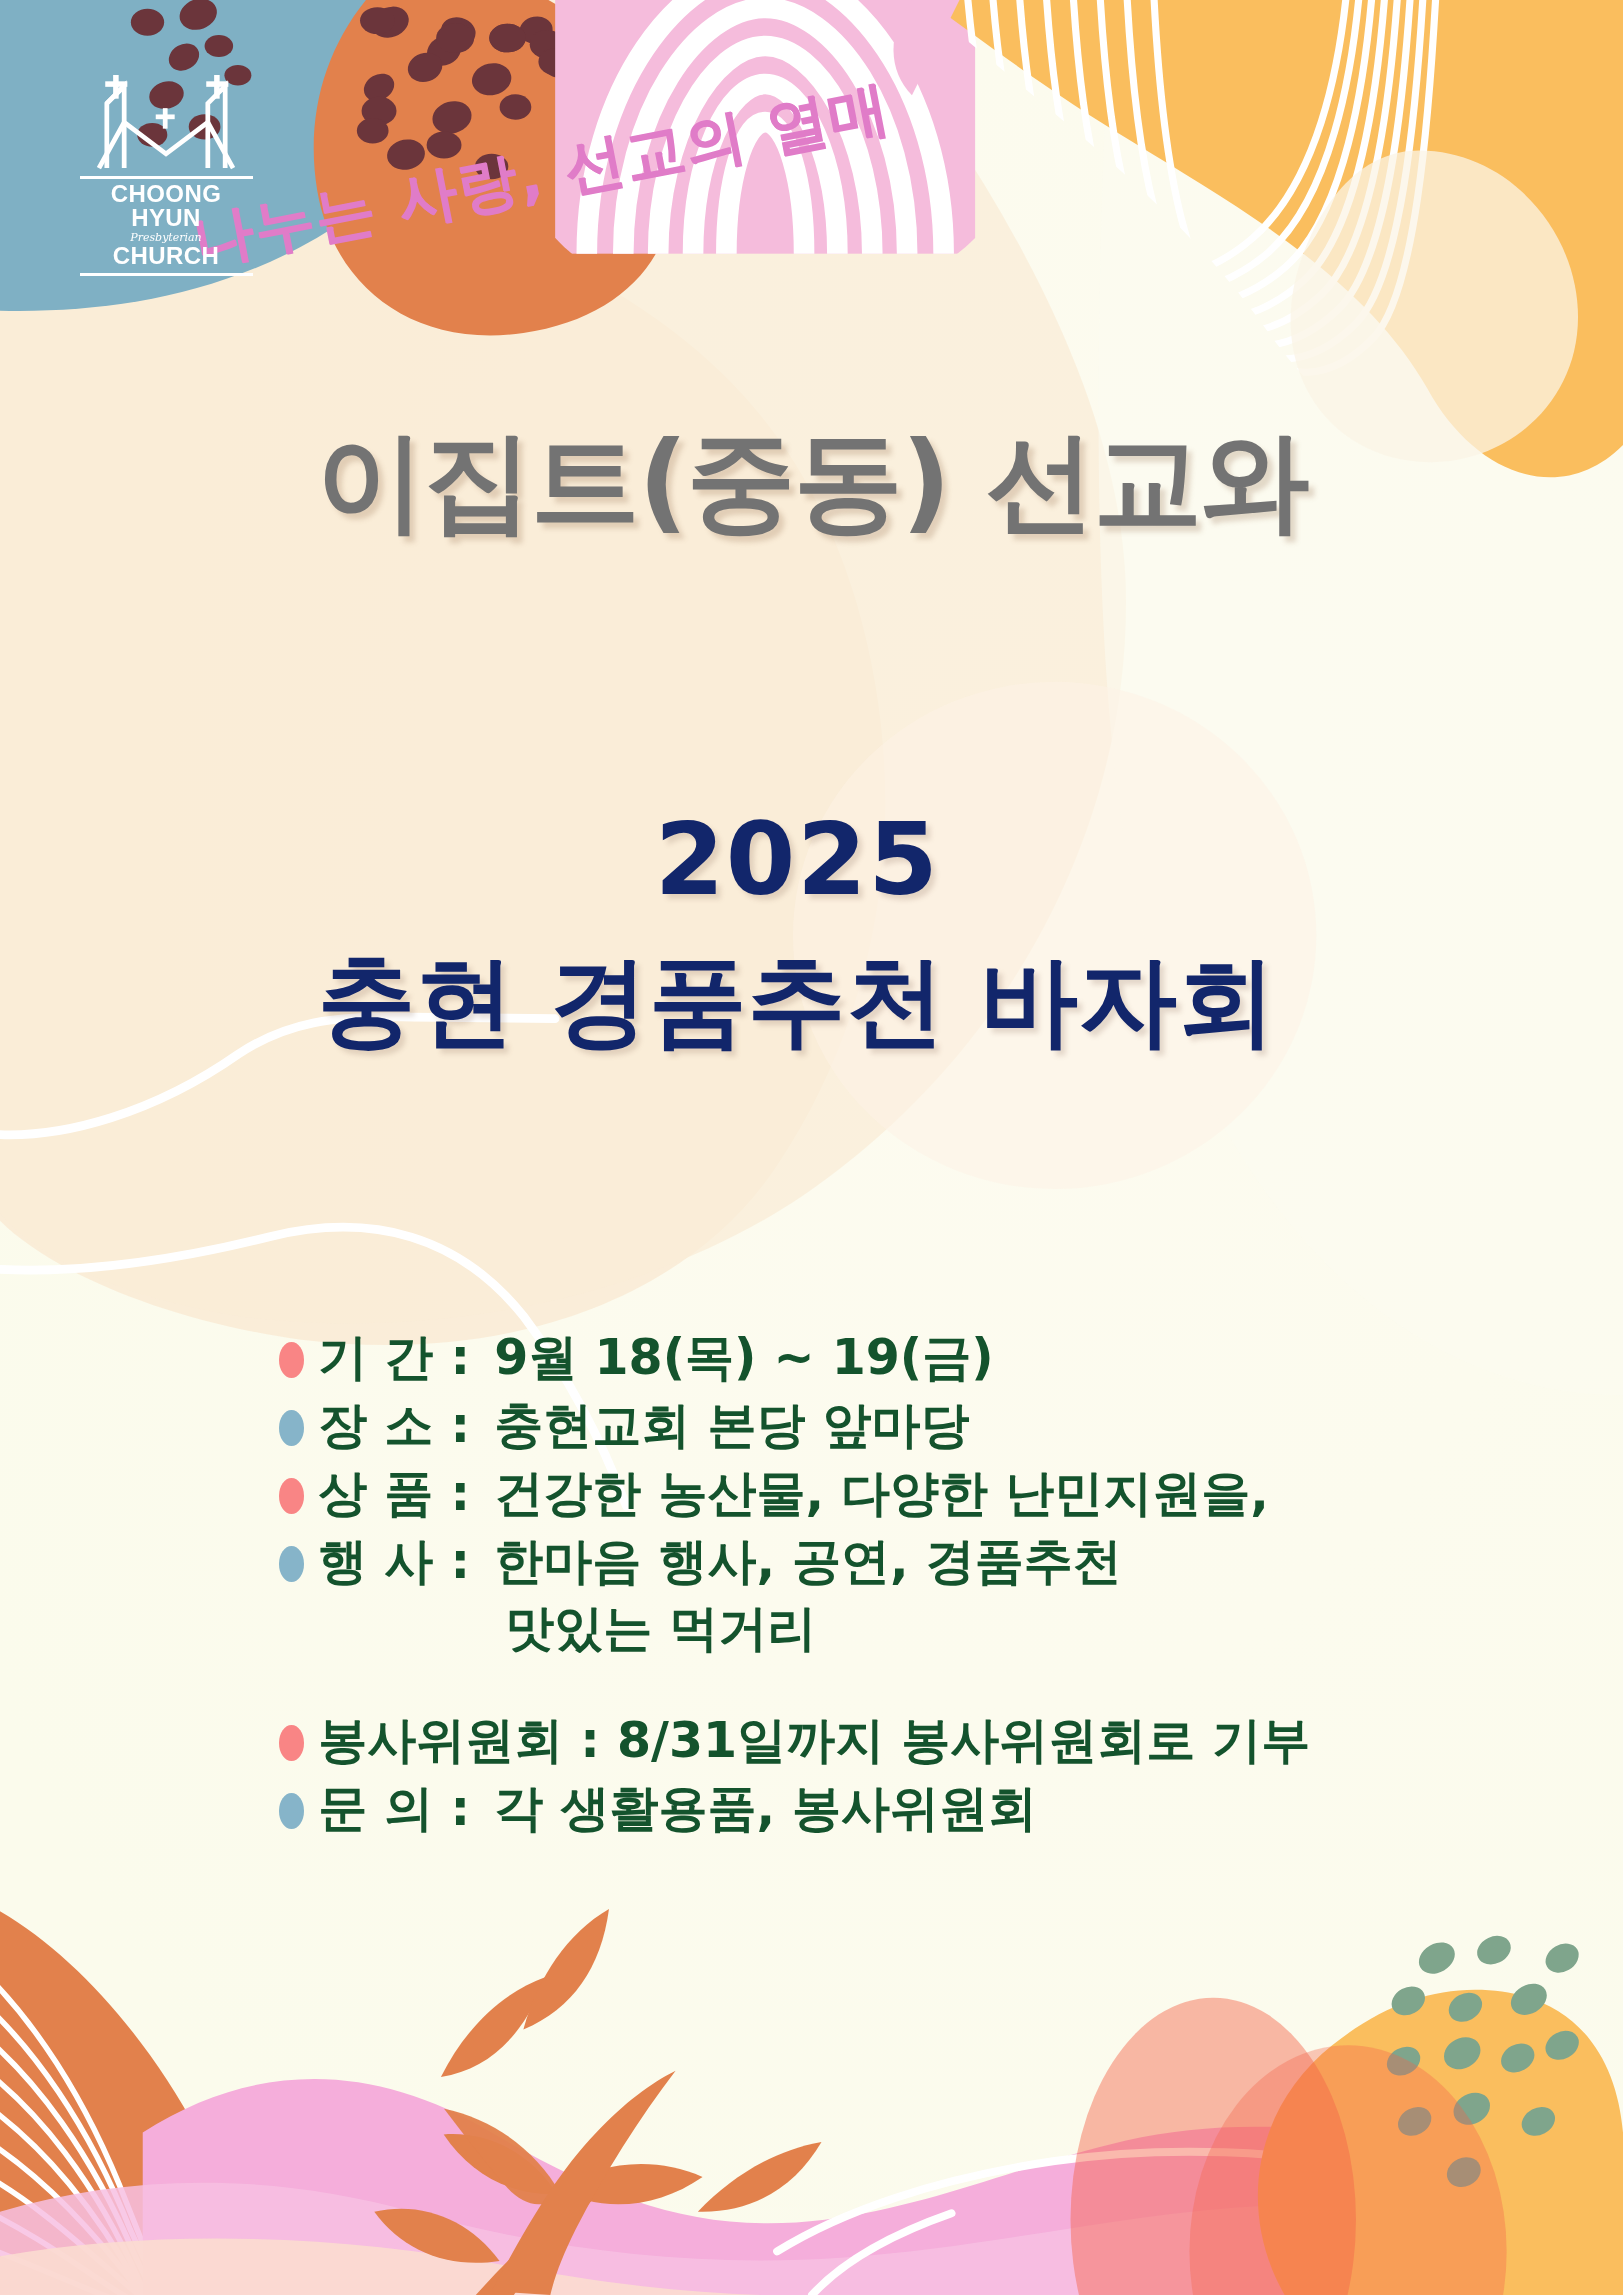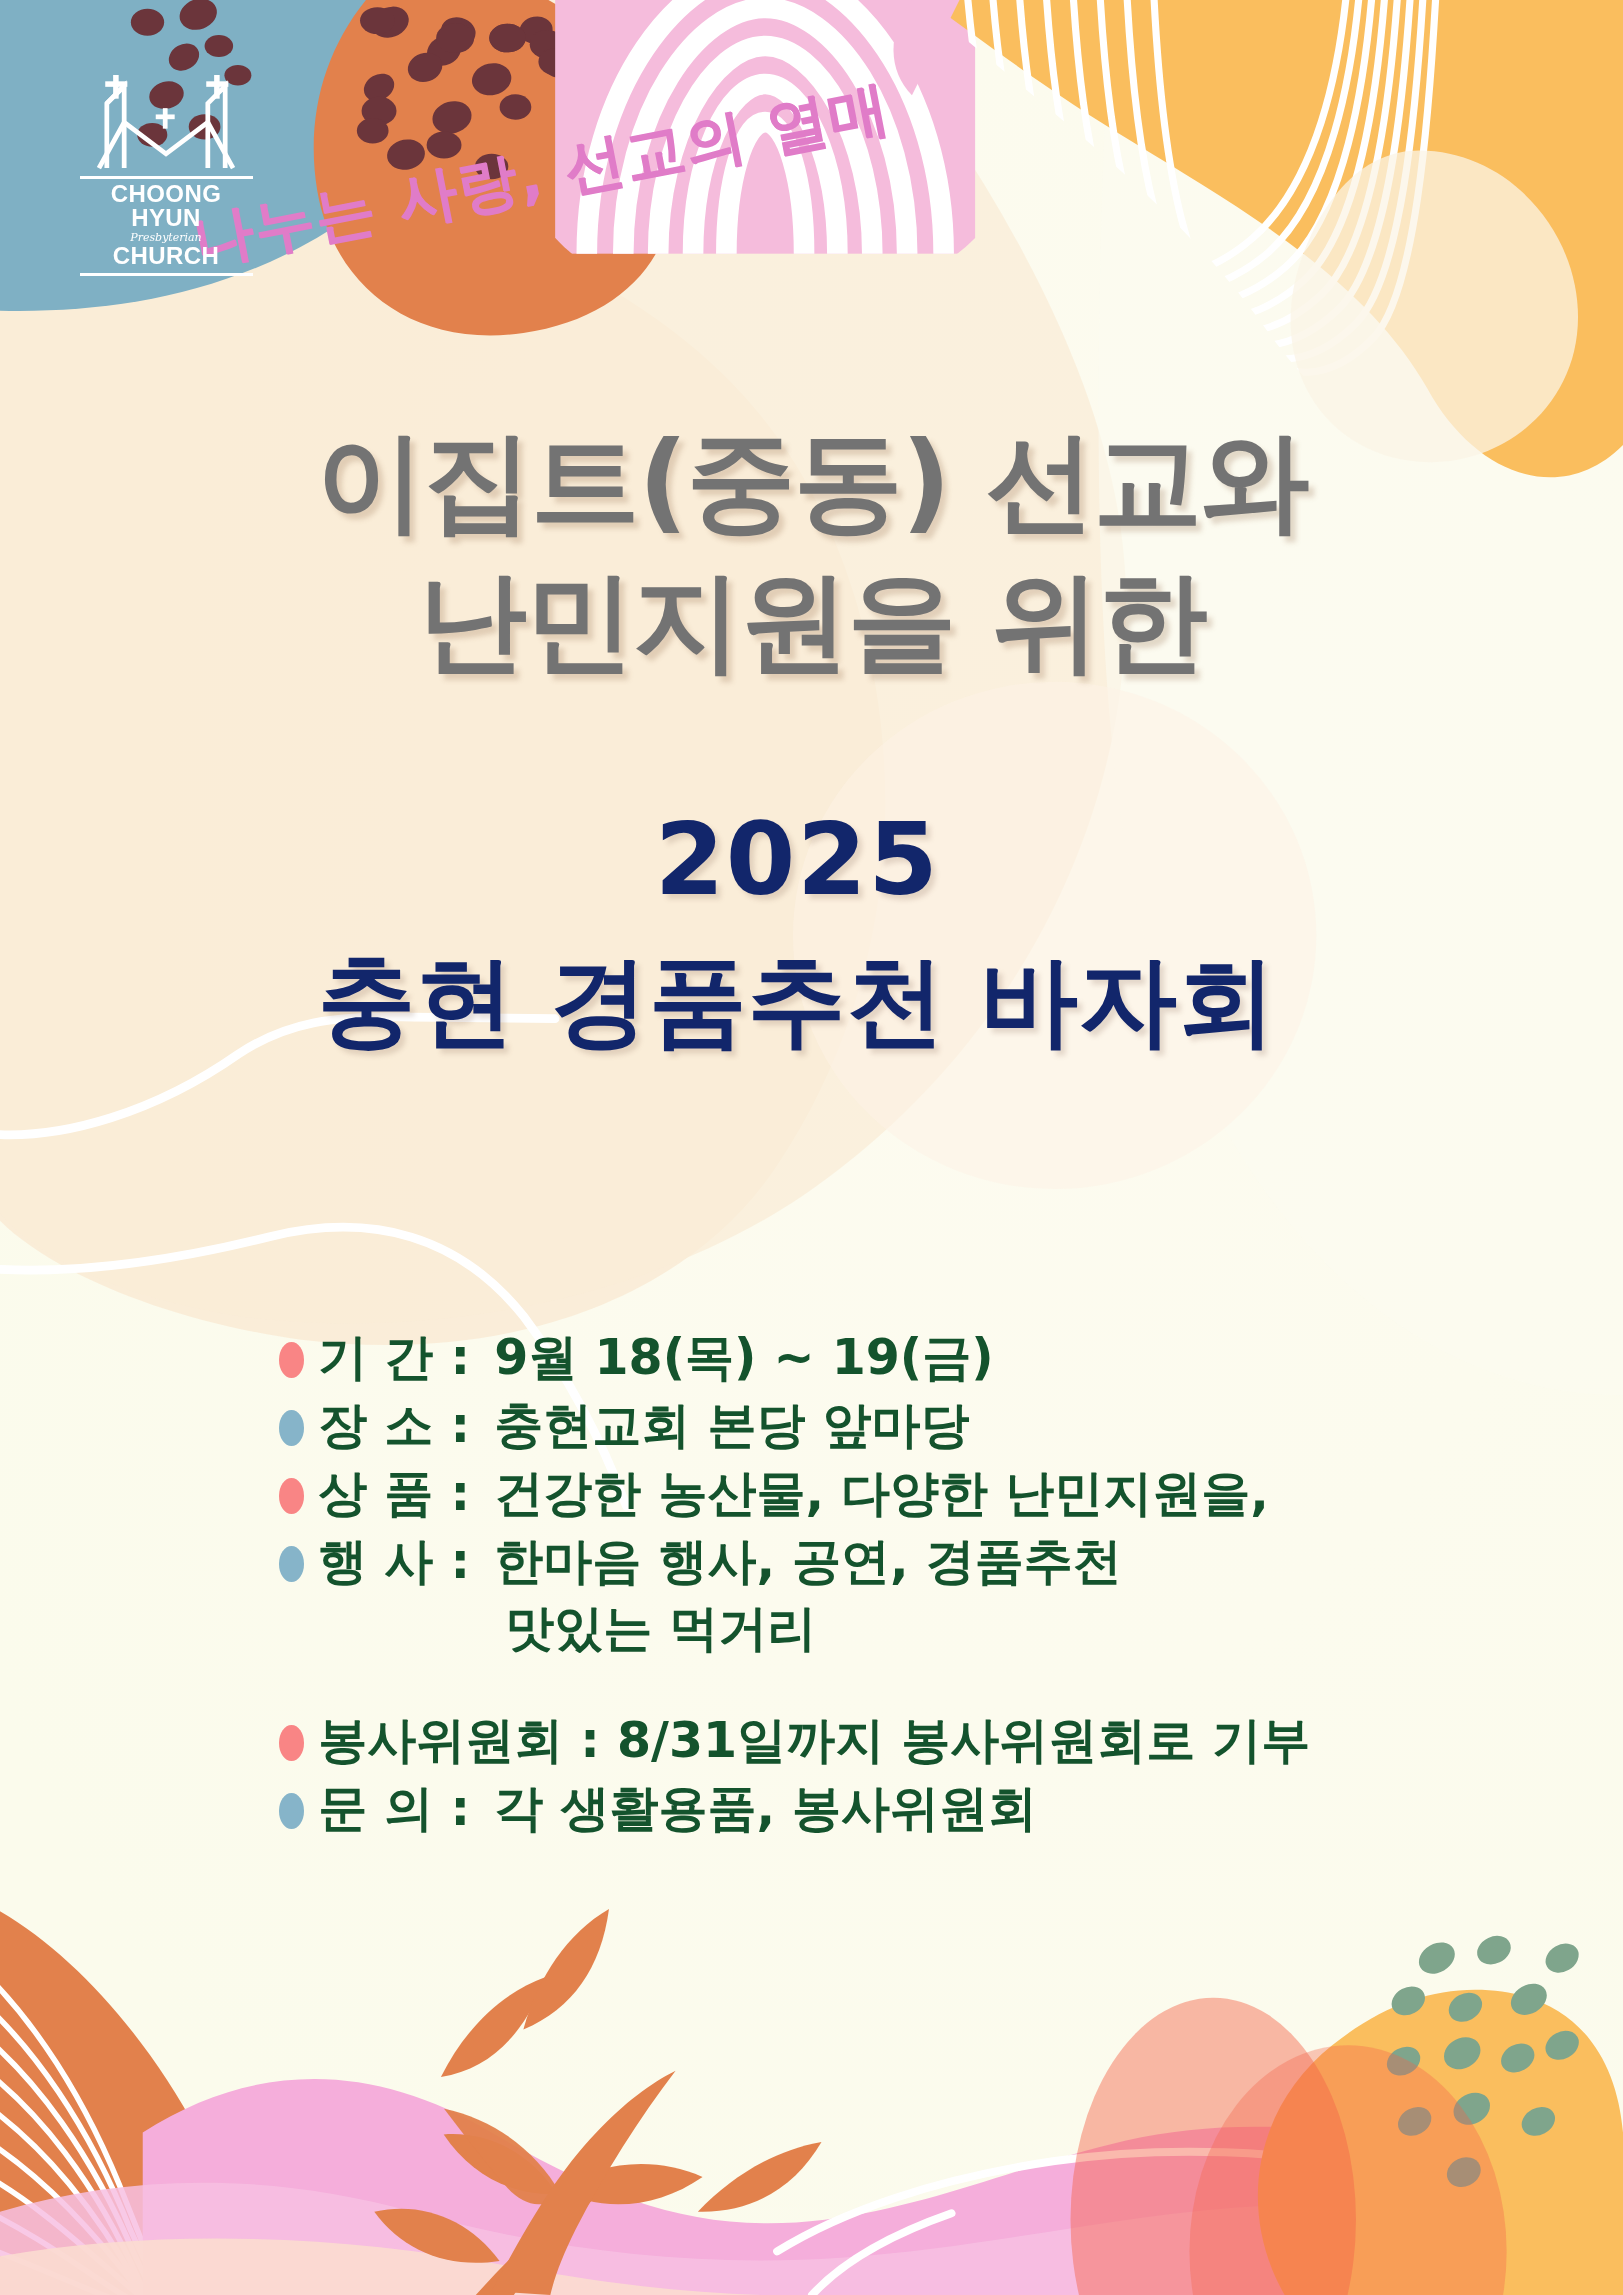--- a/index.html
+++ b/index.html
@@ -360,21 +360,20 @@
     <div class="logo-word" id="logo-choong">CHOONG HYUN</div>
     <div id="logo-presby">Presbyterian</div>
     <div class="logo-word" id="logo-church">CHURCH</div>
     <div class="logo-rule" style="width:173px;margin-top:4.8px;"></div>
   </div>
 
   <div id="script-line">나누는 사랑, 선교의 열매</div>
 
   <div id="title-block">
     <div class="title-line">이집트(중동) 선교와</div>
-    <div class="title-line">난민지원을 위한</div>
   </div>
 
   <div id="subtitle-block">
     <div id="year">2025</div>
     <div id="bazaar">충현 경품추천 바자회</div>
   </div>
 
   <div id="details">
 
     <div class="d-row">

